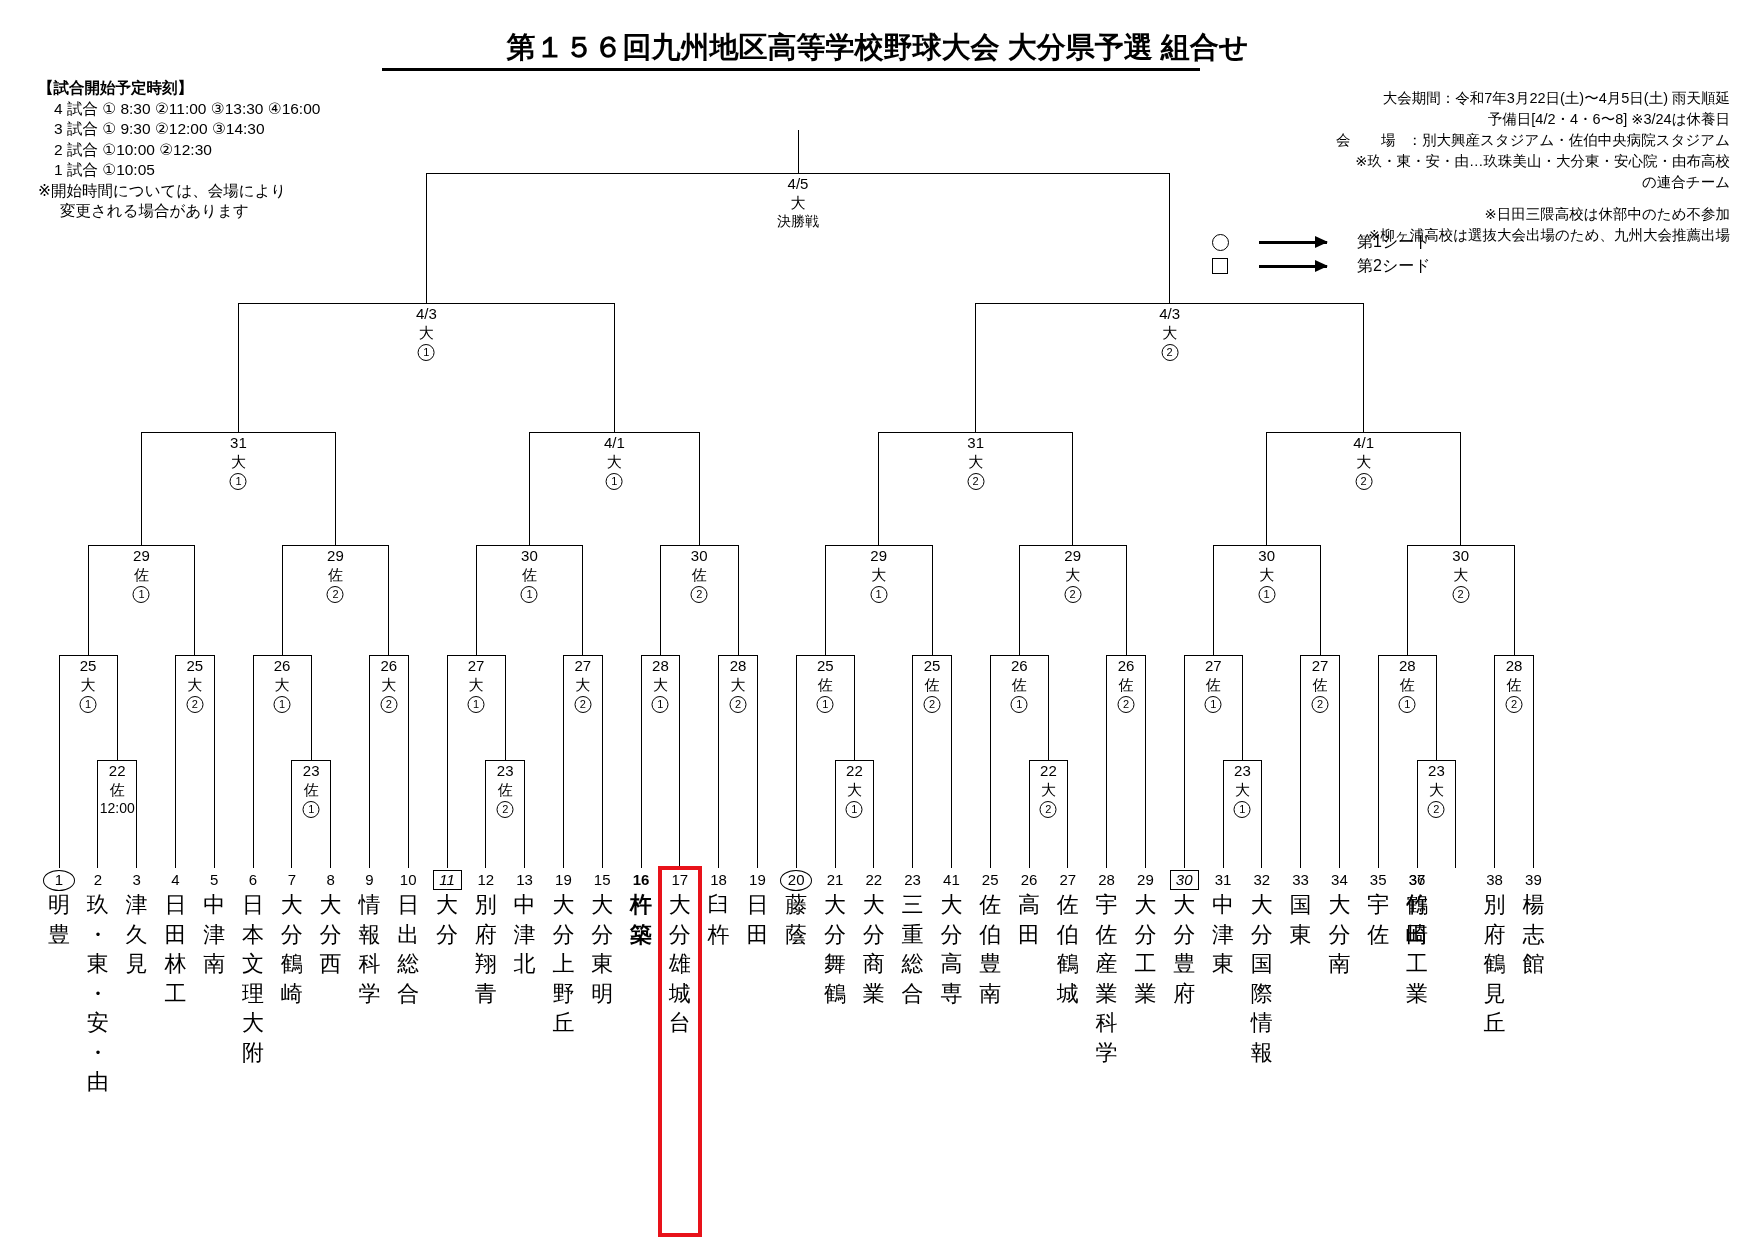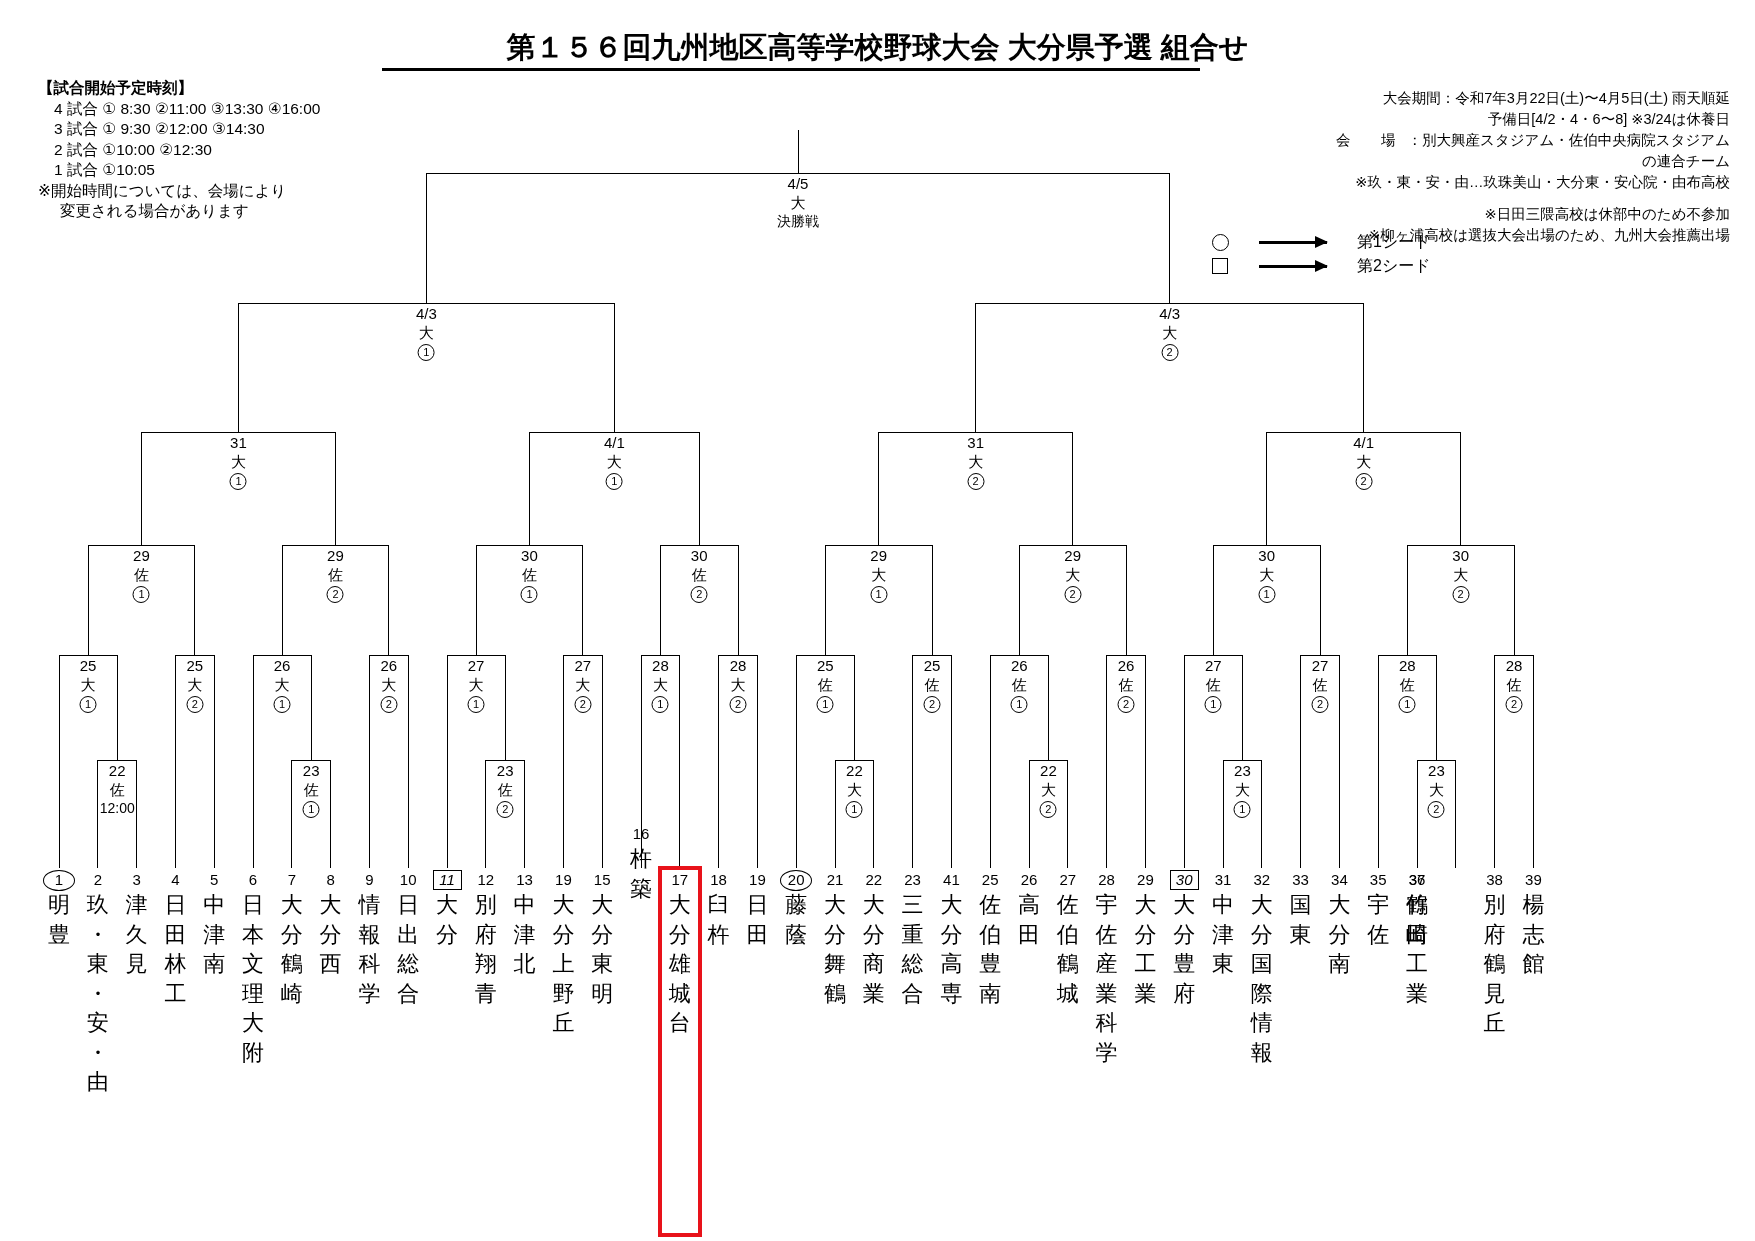--- a/index.html
+++ b/index.html
@@ -169,22 +169,22 @@
   <div style="padding-left:22px">変更される場合があります</div>
 </div>
 
 <div class="abs" id="info-right">
   <div class="line">大会期間：令和7年3月22日(土)〜4月5日(土)  雨天順延</div>
   <div class="line">予備日[4/2・4・6〜8]  ※3/24は休養日</div>
   <div class="venue-row">
     <span class="venue-label">会　場</span>
     <span>：別大興産スタジアム・佐伯中央病院スタジアム</span>
   </div>
+  <div class="line">※玖・東・安・由…玖珠美山・大分東・安心院・由布高校</div>
   <div class="line">の連合チーム</div>
-  <div class="line">※玖・東・安・由…玖珠美山・大分東・安心院・由布高校</div>
   <div class="gap"></div>
   <div class="line">※日田三隈高校は休部中のため不参加</div>
   <div class="line">※柳ヶ浦高校は選抜大会出場のため、九州大会推薦出場</div>
 </div>
 
 <div class="abs" id="seed-legend">
   <div class="seed-row">
     <span class="seed-mark-circle"></span>
     <span class="seed-arrow"></span>
     <span class="seed-label">第1シード</span>
@@ -634,21 +634,21 @@
     </div>
     <div class="team" style="left: 602.2px; top: 870px;">
       <div class="num">15</div>
       <div class="name">
         <span>大</span>
         <span>分</span>
         <span>東</span>
         <span>明</span>
       </div>
     </div>
-    <div class="team" style="left: 641px; top: 824px;">
+    <div class="team" style="left: 641px; top: 870px; font-weight: bold;">
       <div class="num">16</div>
       <div class="name">
         <span>杵</span>
         <span>築</span>
       </div>
     </div>
     <div class="team" style="left: 679.8px; top: 870px;">
       <div class="num">17</div>
       <div class="name">
         <span>大</span>

